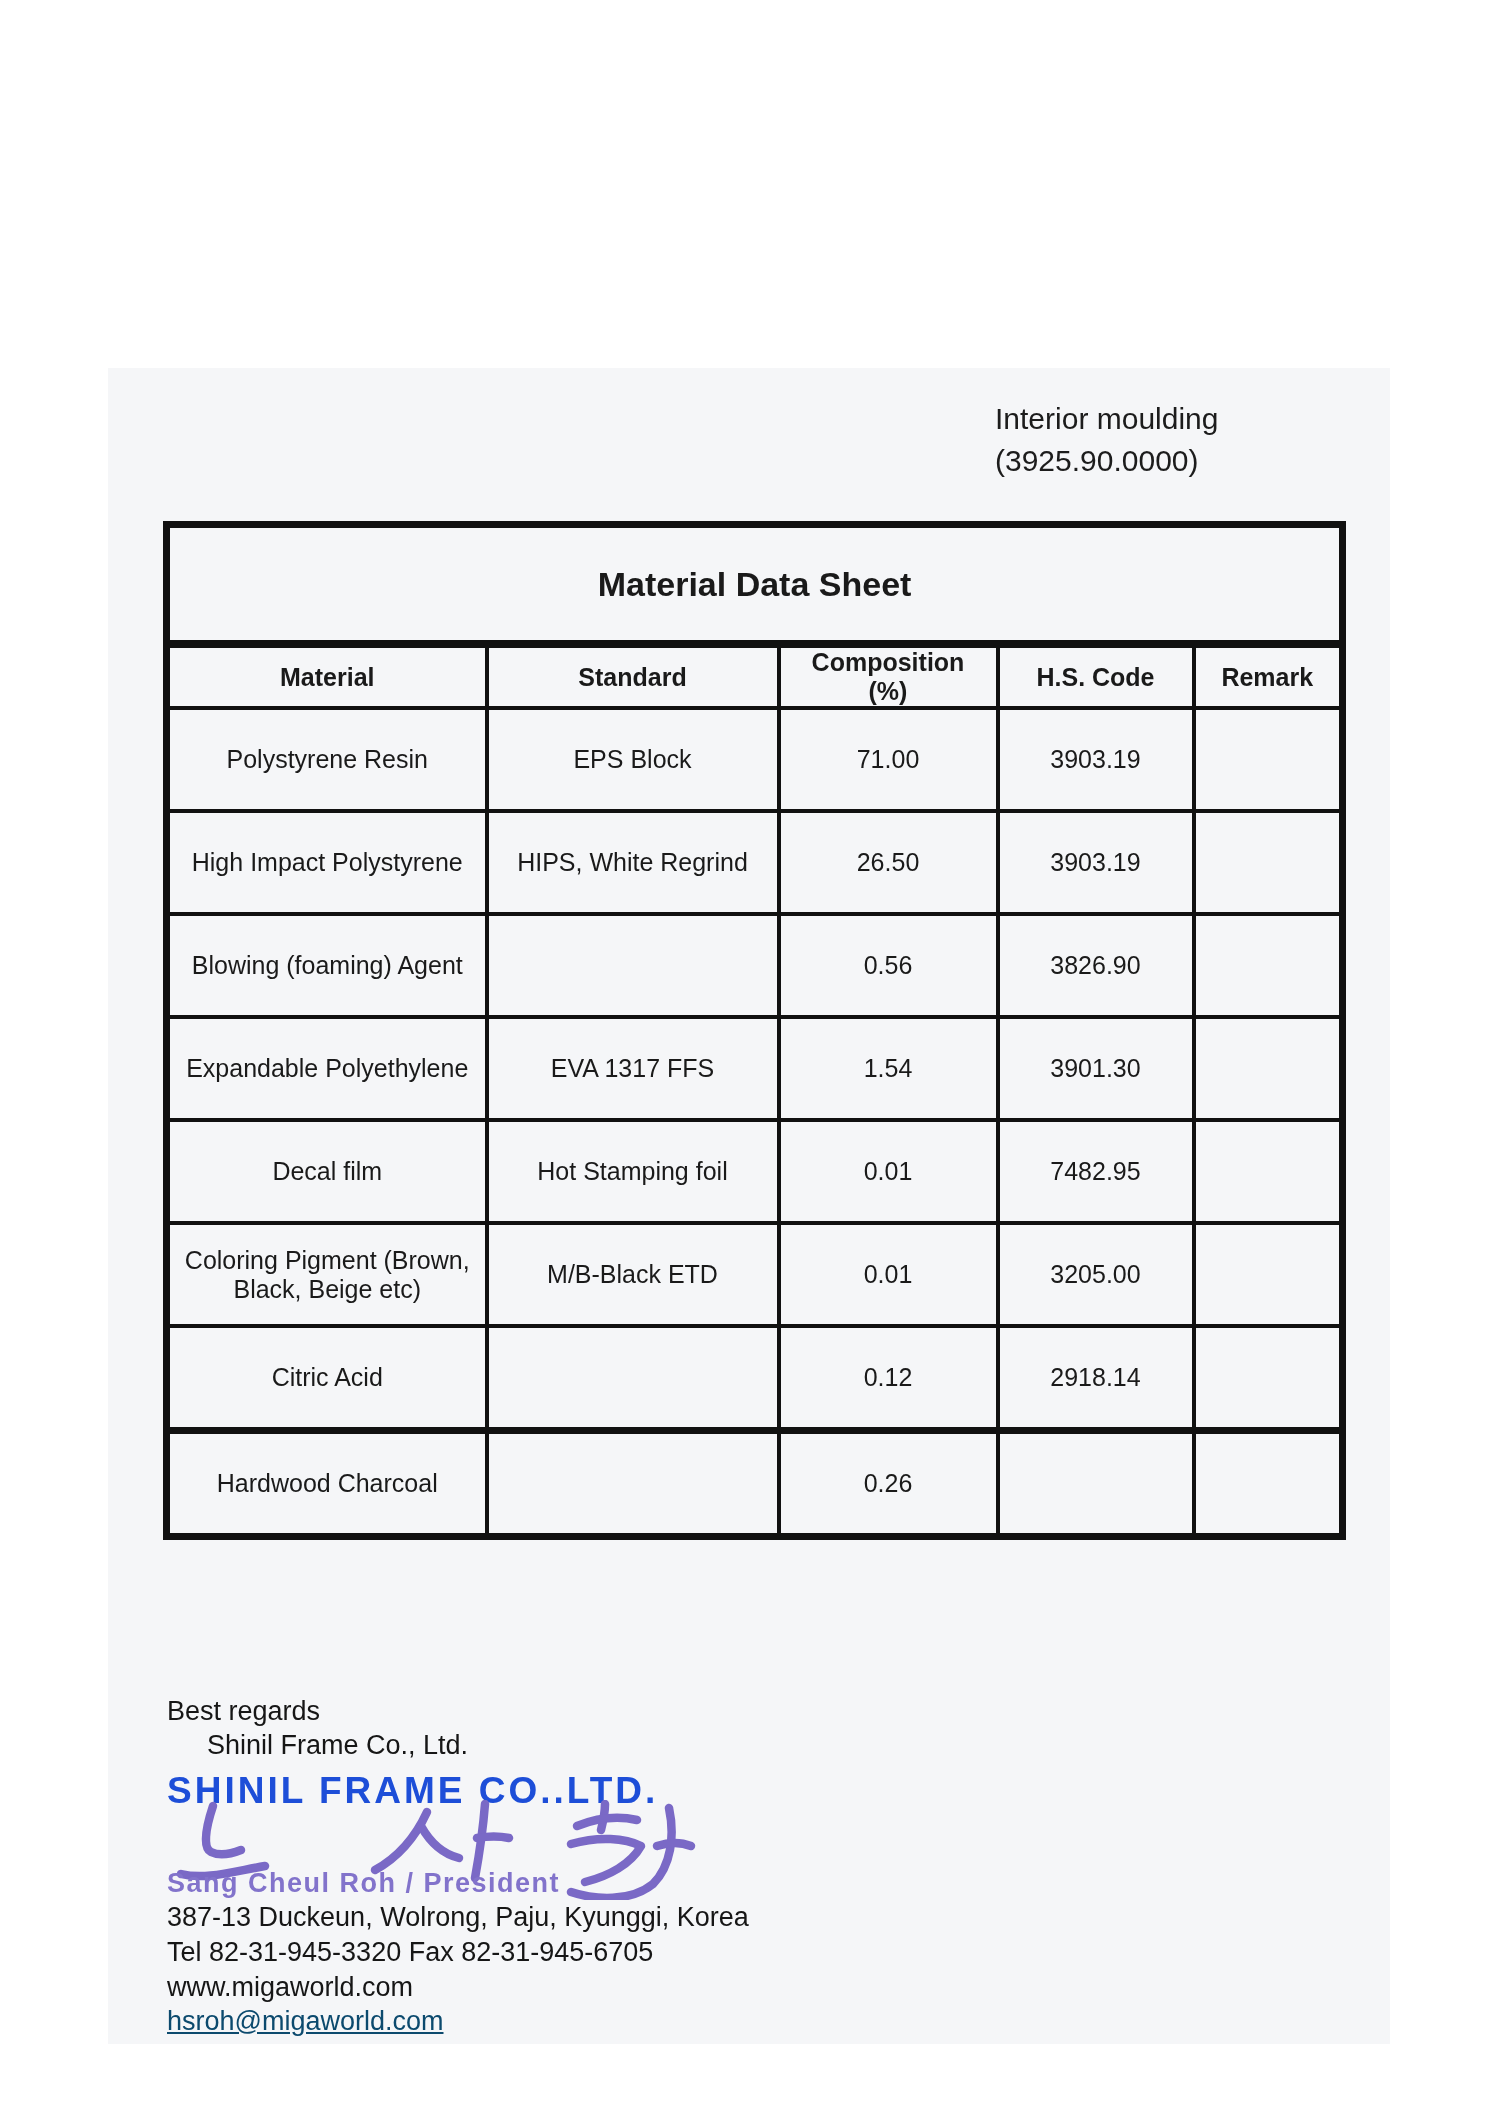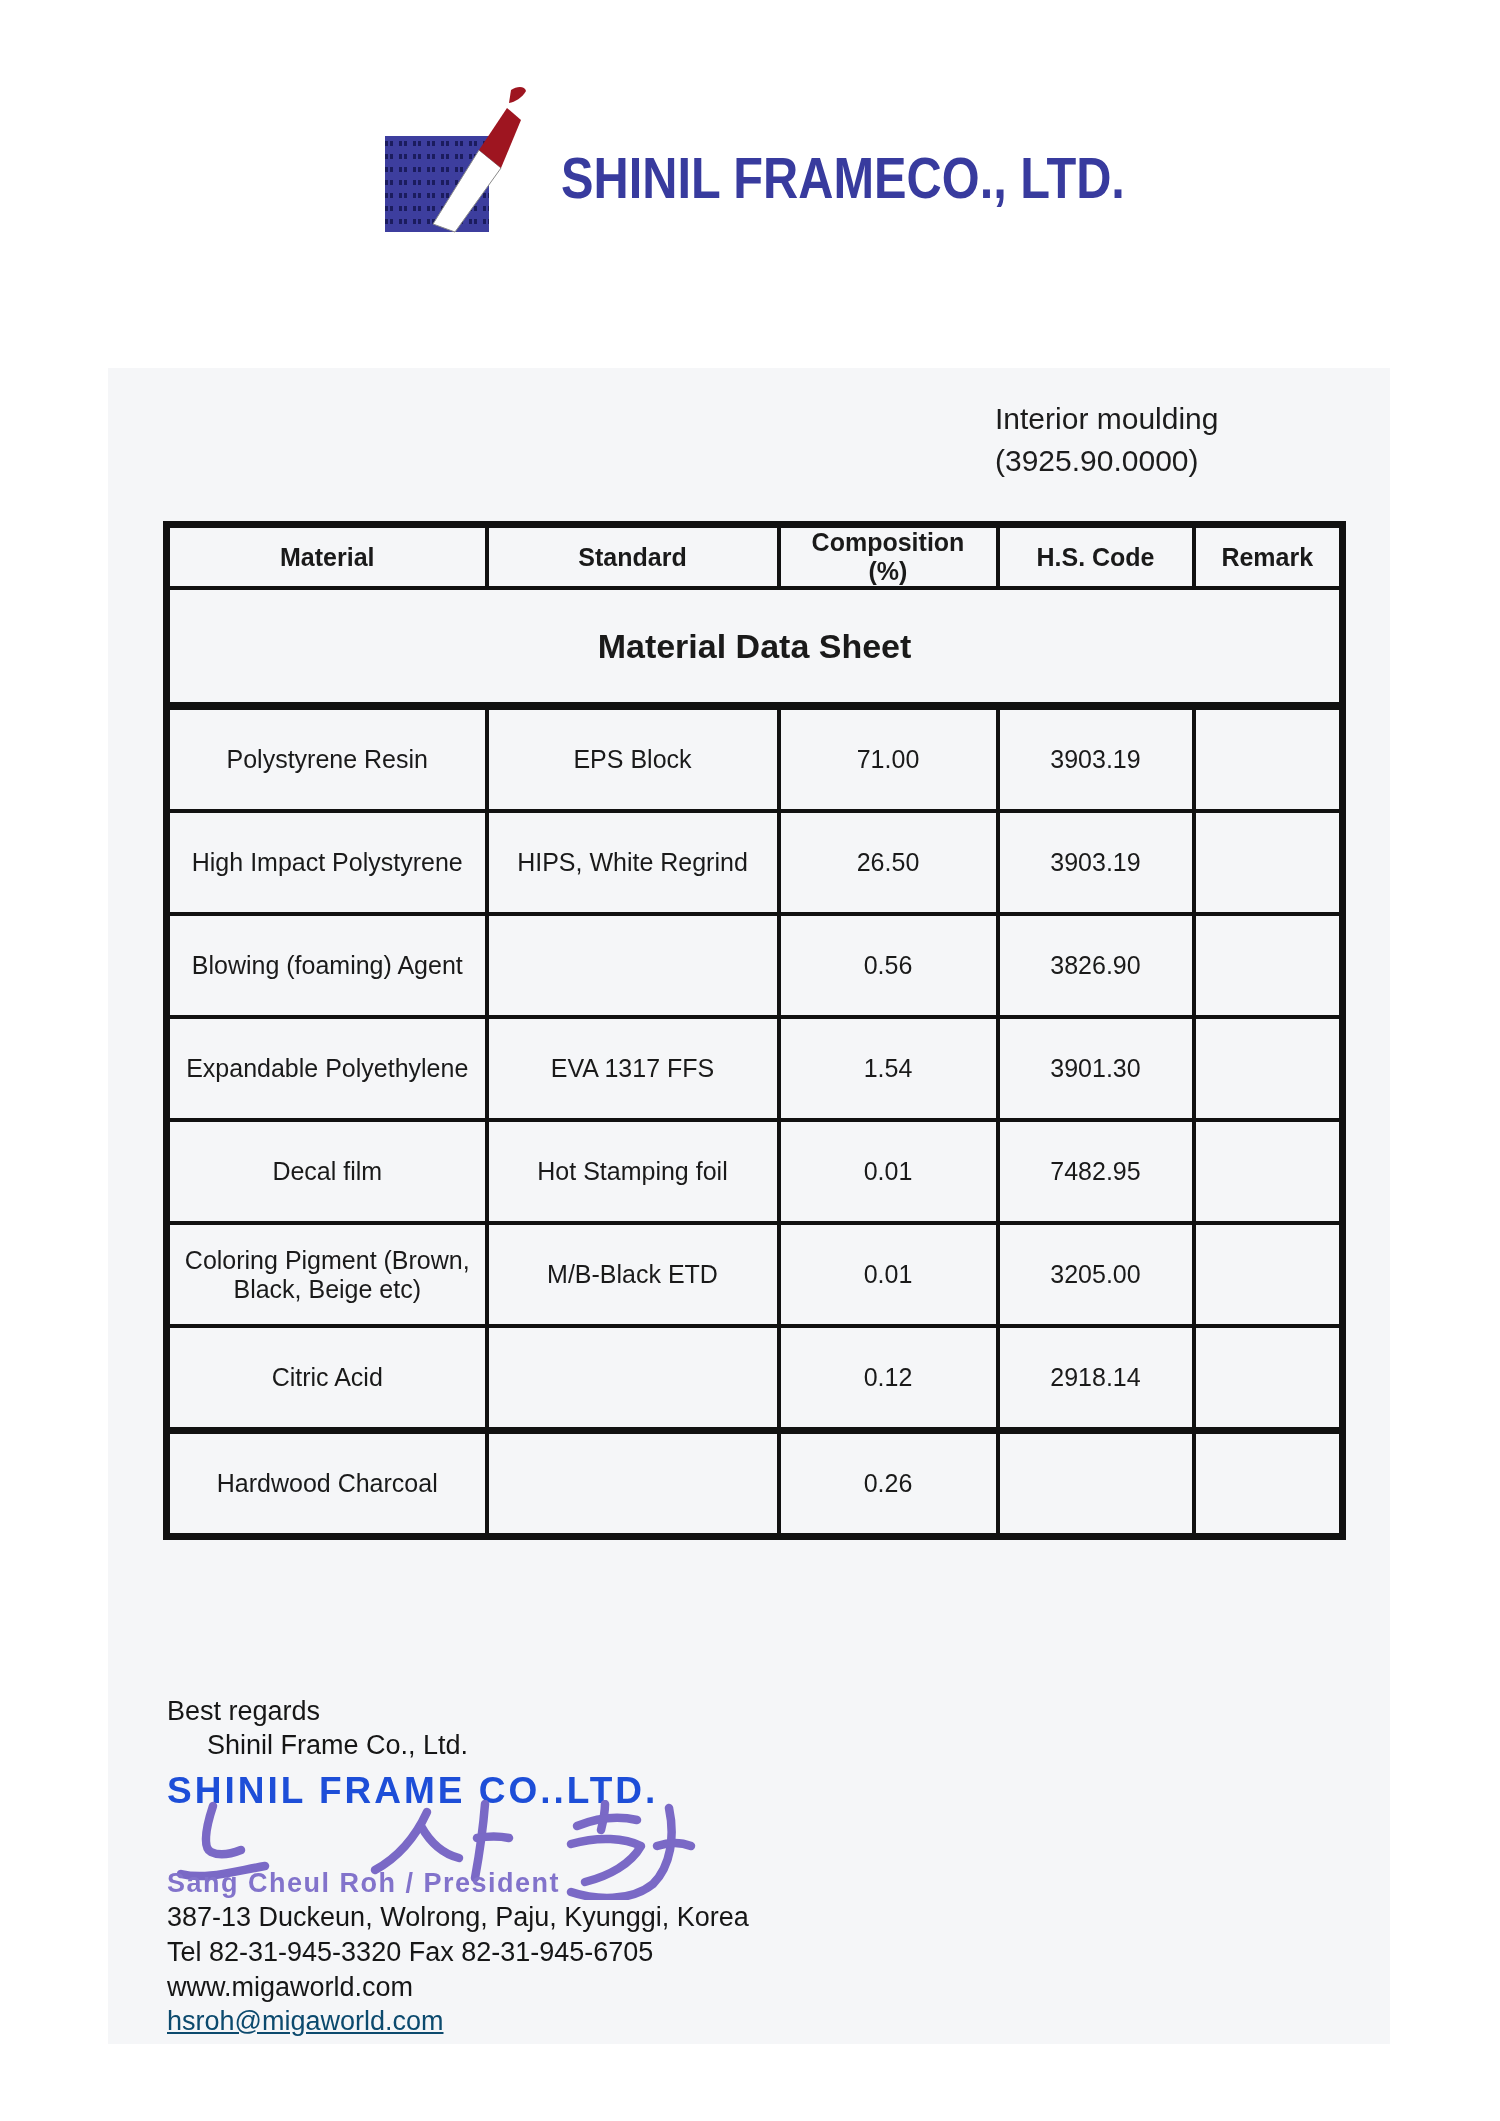--- a/index.html
+++ b/index.html
@@ -63,62 +63,46 @@
   .f-phone   { top:241px; }
   .f-web     { top:276px; }
   .f-email   { top:310px; }
   .email-link { color:#0c4a6e; text-decoration:underline; cursor:pointer; }
 </style>
 </head>
 <body>
 
 <div class="page">
 
-  <div class="logo-block">
-    <svg class="logo-mark" viewBox="0 0 170 150" xmlns="http://www.w3.org/2000/svg">
-      <defs>
-        <pattern id="dots" width="14" height="13" patternUnits="userSpaceOnUse">
-          <rect x="2" y="3" width="3" height="5" fill="#1b1c5e"></rect>
-          <rect x="7" y="3" width="3" height="5" fill="#1b1c5e"></rect>
-        </pattern>
-      </defs>
-      <rect x="2" y="50" width="104" height="96" fill="#3d3e9e"></rect>
-      <rect x="2" y="50" width="104" height="96" fill="url(#dots)"></rect>
-      <polygon points="50,138 96,64 118,82 72,146" fill="#ffffff" stroke="#8a8a8a" stroke-width="1"></polygon>
-      <polygon points="96,64 124,22 138,34 118,82" fill="#9e1520"></polygon>
-      <path d="M128,4 C134,0 142,0 143,5 C139,12 132,16 126,17 Z" fill="#9e1520"></path>
-    </svg>
-    <div class="brand-text">SHINIL FRAMECO., LTD.</div>
-  </div>
 
   <div class="sheet-panel"></div>
 
   <div class="product-heading">
     <div>Interior moulding</div>
     <div>(3925.90.0000)</div>
   </div>
 
   <table class="mds">
     <colgroup>
       <col style="width:320px">
         <col style="width:292px">
         <col style="width:219px">
       <col style="width:196px">
         <col style="width:149px">
     </colgroup>
     <tbody>
       <tr>
+        <td class="title-cell" colspan="5">Material Data Sheet</td>
+      </tr>
+      <tr>
         <th>Material</th>
         <th>Standard</th>
         <th>Composition (%)</th>
         <th>H.S. Code</th>
         <th>Remark</th>
-      </tr>
-      <tr>
-        <td class="title-cell" colspan="5">Material Data Sheet</td>
       </tr>
 
     <tr>
           <td class="data-cell">Polystyrene Resin</td>
           <td class="data-cell">EPS Block</td>
           <td class="data-cell">71.00</td>
           <td class="data-cell">3903.19</td>
           <td class="data-cell"></td>
         </tr>
         <tr>

